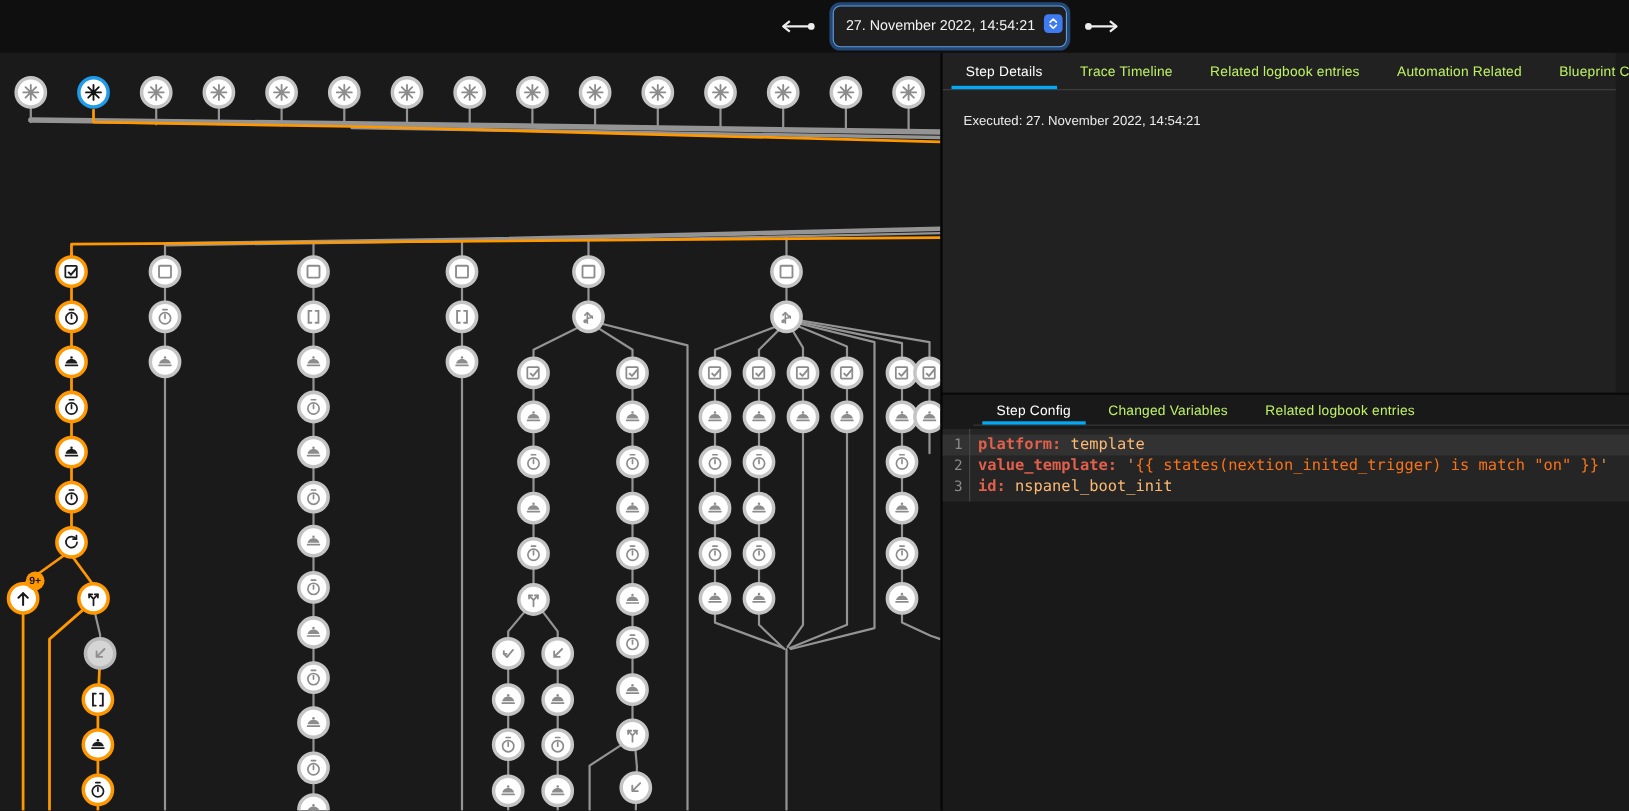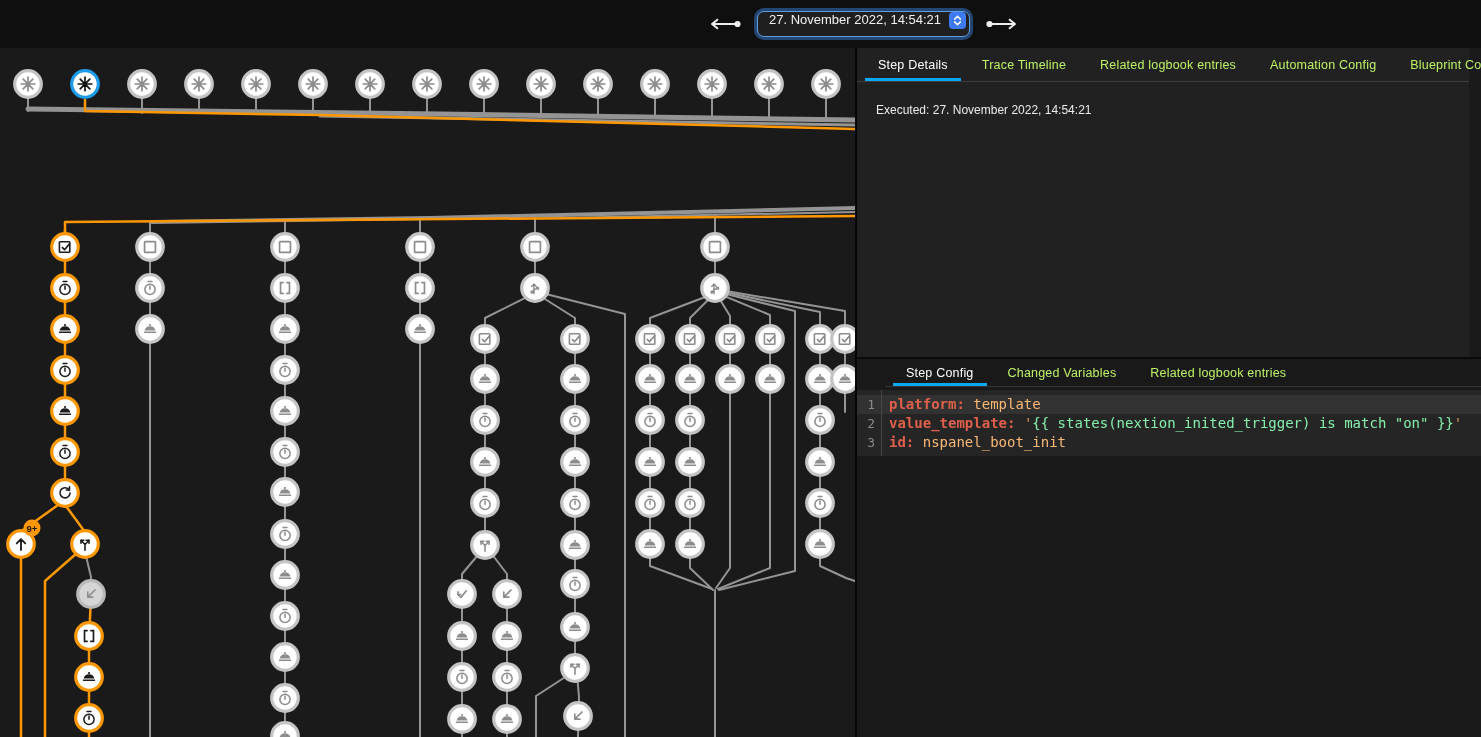--- a/index.html
+++ b/index.html
@@ -8,21 +8,21 @@
     background:#1a1a1a;font-family:"Liberation Sans",sans-serif;
     -webkit-font-smoothing:antialiased;
   }
   
   .topbar{position:absolute;left:0;top:0;width:1481px;height:48px;background:#0f0f0f;}
   .run-nav{position:absolute;left:706px;top:0;height:48px;display:flex;align-items:center;gap:13px;}
   .nav-btn{background:none;border:none;padding:2px;cursor:pointer;display:flex;align-items:center;}
   .run-select{
     height:24px;background:#1f1f1f;border:1.5px solid #5f9fe0;border-radius:7px;
     box-shadow:0 0 0 3px rgba(52,116,197,.55);
-    display:flex;align-items:flex-start;gap:8px;padding:0 3px 0 11px;
+    display:flex;align-items:flex-end;gap:8px;padding:0 3px 12px 11px;
     color:#f2f2f2;font-size:13px;cursor:pointer;white-space:nowrap;
   }
   .stepper{width:17px;height:17px;background:#3e7bf2;border-radius:4px;display:flex;align-items:center;justify-content:center;}
   
   .graph{position:absolute;left:0;top:48px;width:855px;height:689px;background:#1a1a1a;overflow:hidden;}
   .graph svg{display:block;}
   .vdivider{position:absolute;left:855px;top:48px;width:2px;height:689px;background:#050505;}
   
   .panel{position:absolute;left:857px;top:48px;right:0;bottom:0;}
   .panel-upper{position:absolute;left:0;top:0;right:12px;height:309px;background:#212121;}
@@ -46,21 +46,21 @@
     font-family:"DejaVu Sans Mono",monospace;font-size:14px;line-height:19px;
     padding:5px 0 4px 0;
   }
   .code::before{content:"";position:absolute;left:24px;top:0;bottom:0;width:1px;background:#474747;}
   .code-line{display:flex;height:19px;}
   .code-line.active{background:#323232;}
   .gutter{width:18px;flex:none;text-align:right;color:#8a8a8a;padding-right:6px;font-size:13px;}
   .code-text{padding-left:8px;white-space:pre;}
   .tk-key{color:#e0604b;font-weight:bold;}
   .tk-plain{color:#fdba74;}
-  .tk-string{color:#86efac;}
+  .tk-string{color:#f97316;}
   .tk-quote{color:#cf9a5f;}
 </style>
 </head>
 <body>
 
 <div class="topbar">
   <div class="run-nav">
     <button class="nav-btn">
       <svg width="34" height="16" viewBox="0 0 34 16">
         <path d="M4 8h25" stroke="#ededed" stroke-width="2" fill="none"></path>
@@ -1059,21 +1059,21 @@
     </svg>
 </div>
 <div class="vdivider"></div>
 
 <div class="panel">
   <div class="panel-upper">
     <div class="tabbar" id="upper-tabs">
         <div class="tab active">Step Details</div>
         <div class="tab">Trace Timeline</div>
         <div class="tab">Related logbook entries</div>
-        <div class="tab">Automation Config</div>
+        <div class="tab">Automation Related</div>
         <div class="tab">Blueprint Config</div>
       </div>
     <div class="executed">Executed: 27. November 2022, 14:54:21</div>
   </div>
   <div class="hdivider"></div>
   <div class="panel-lower">
     <div class="tabbar" id="lower-tabs">
         <div class="tab active">Step Config</div>
         <div class="tab">Changed Variables</div>
         <div class="tab">Related logbook entries</div>

